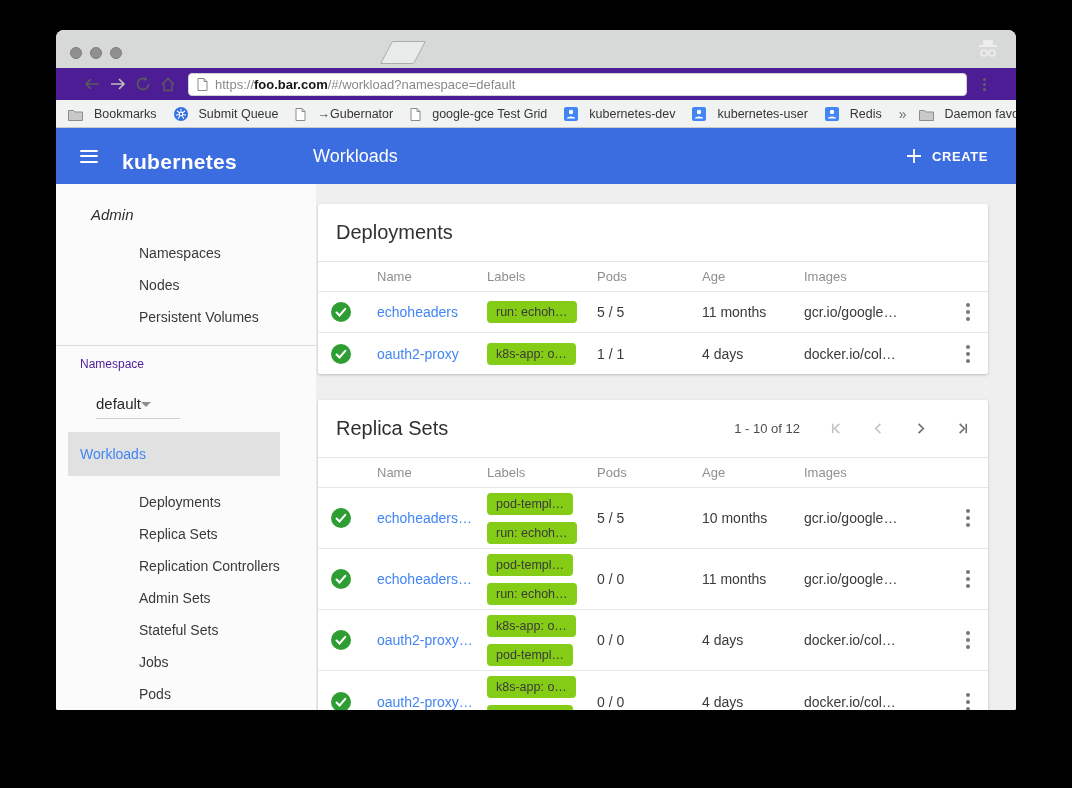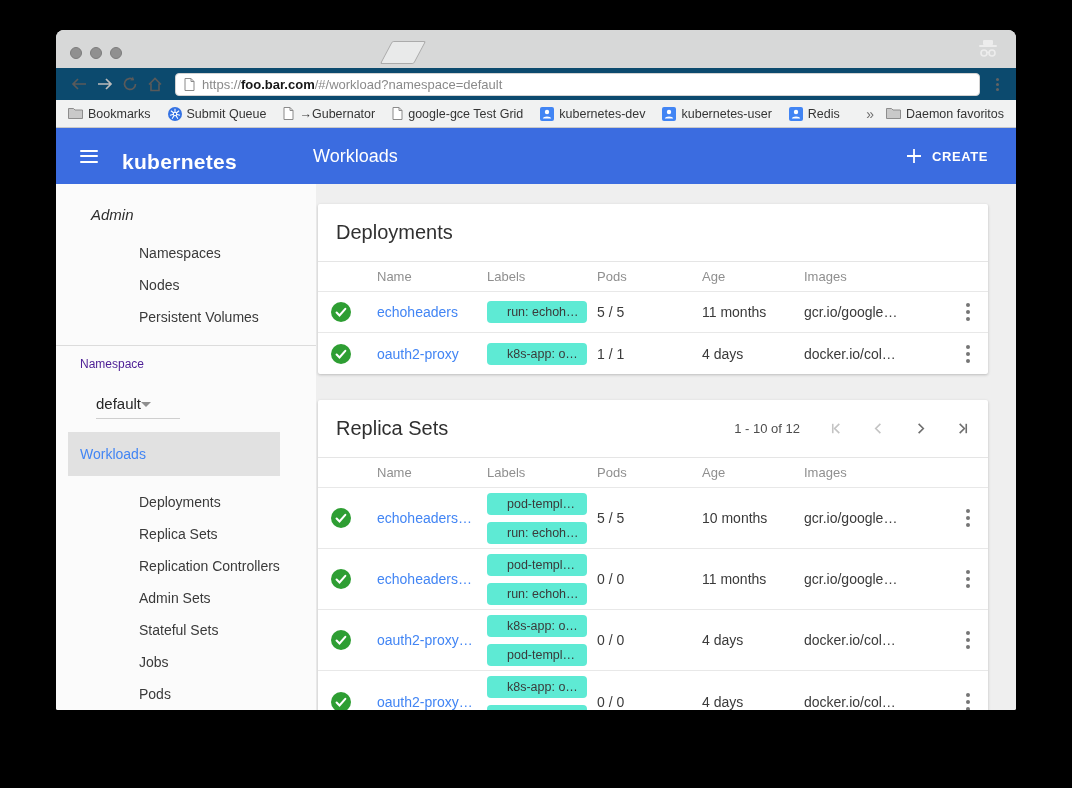--- a/index.html
+++ b/index.html
@@ -15,32 +15,32 @@
   .light { width:12px; height:12px; border-radius:50%; background:#909090; border:1px solid #7c7c7c; }
   .tab { position:absolute; left:82px; top:7px; width:234px; height:31px; background:#f2f3f3;
          clip-path:polygon(14px 0, calc(100% - 14px) 0, 100% 100%, 0 100%);
          display:flex; align-items:center; padding:0 24px; filter:drop-shadow(0 0 1px #9a9a9a); }
   .tab-title { font-size:13px; color:#3a3d40; margin-left:8px; white-space:nowrap; flex:1; }
   .tab-close { color:#5f6368; font-size:13px; line-height:13px; }
   .newtab { position:absolute; left:330px; top:11px; width:34px; height:23px; background:#e9eaea;
             border:1px solid #ababab; transform:skewX(-28deg); border-radius:2px; }
   .incognito { position:absolute; right:16px; top:9px; }
 
-  .toolbar { height:32px; background:#0c4a6e; display:flex; align-items:center; padding:0 11px; }
+  .toolbar { height:32px; background:#4c1d95; display:flex; align-items:center; padding:0 24px; }
   .navbtn { width:25px; display:flex; justify-content:center; }
   .urlbar { flex:1; height:23px; margin-left:8px; background:#fff; border:1px solid #d2d2d2;
             border-radius:4px; display:flex; align-items:center; padding:0 8px; font-size:13px; }
   .urlbar .scheme,.urlbar .path { color:#8a8a8a; }
   .urlbar .host { color:#161616; font-weight:700; }
   .dots3 { display:flex; flex-direction:column; gap:2px; margin-left:10px; padding:2px 6px; }
   .dots3 i { width:3px; height:3px; border-radius:50%; background:#636363; }
 
   .bookmarksbar { height:28px; background:#f1f2f2; border-bottom:1px solid #c9c9c9;
                   display:flex; align-items:center; padding:0 12px; gap:17px; font-size:12.5px; color:#353535; }
-  .bm { display:flex; align-items:flex-start; gap:5px; white-space:nowrap; }
+  .bm { display:flex; align-items:flex-end; gap:11px; white-space:nowrap; }
   .bm-right { margin-left:auto; display:flex; align-items:center; gap:12px; }
   .bm-overflow { color:#6e6e6e; font-size:14px; }
 
   
   .appbar { position:relative; height:56px; background:#3b6ce0; display:flex; align-items:center; color:#fff; }
   .hamburger { margin-left:24px; width:18px; display:flex; flex-direction:column; gap:3.5px; padding:4px 0; }
   .hamburger i { height:2px; background:#fff; border-radius:1px; }
   .logo { margin-left:24px; font-size:21px; font-weight:700; letter-spacing:.3px;margin-top:12px; }
   .pagetitle { position:absolute; left:257px; font-size:18px; font-weight:400; }
   .createbtn { margin-left:auto; margin-right:28px; display:flex; align-items:center; gap:10px;
@@ -76,21 +76,21 @@
                   align-items:center; padding-left:13px; }
   .thead { height:30px; font-size:13px; color:#8f8f8f; border-bottom:1px solid #e8e8e8; }
   .thead span:first-child { grid-column:2; }
   .trow { border-bottom:1px solid #e8e8e8; font-size:14px; color:#3a3a3a; }
   .ttable .trow:last-child { border-bottom:none; }
   .rows-short .trow { height:41px; }
   .rows-tall .trow { height:61px; }
   .ok { width:20px; height:20px; display:block; }
   .name { color:#4285f4; text-decoration:none; white-space:nowrap; overflow:hidden; max-width:104px; }
   .chips { display:flex; flex-direction:column; gap:7px; align-items:flex-start; }
-  .chip { background:#5eead4; border-radius:4px; padding:4px 20px; font-size:12.5px; color:#3a3a3a;
+  .chip { background:#84cc16; border-radius:4px; padding:4px 9px; font-size:12.5px; color:#3a3a3a;
           white-space:nowrap; max-width:100px; overflow:hidden; }
   .menu { display:flex; flex-direction:column; gap:3px; align-items:center; }
   .menu i { width:4px; height:4px; border-radius:50%; background:#757575; }
 
   svg { display:block; }
 </style>
 </head>
 <body>
 
 <div class="window">

